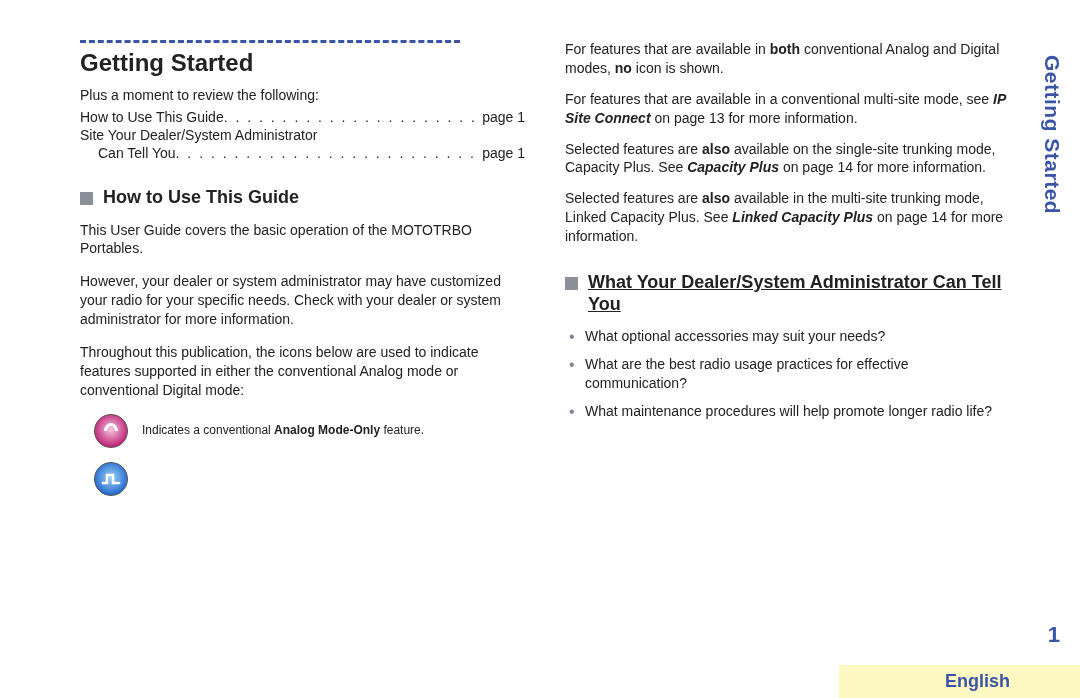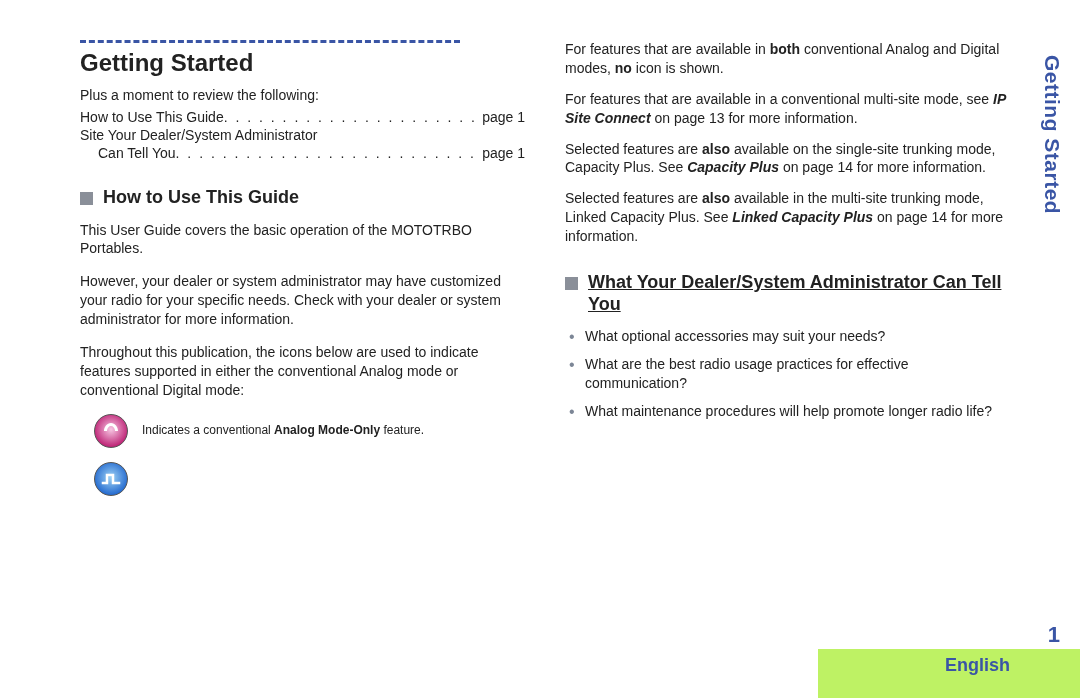--- a/index.html
+++ b/index.html
@@ -120,26 +120,26 @@
     right: 20px;
     bottom: 50px;
     font-size: 22px;
     font-weight: bold;
     color: #3a55a5;
   }
   .lang-footer {
     position: absolute;
     right: 0;
     bottom: 0;
-    background: #bef264;
+    background: #fef9c3;
     color: #3a55a5;
     font-weight: bold;
     font-size: 18px;
-    padding: 6px 70px 22px 30px;
-    width: 262px;
+    padding: 6px 70px 6px 30px;
+    width: 241px;
     text-align: right;
   }
   b { font-weight: bold; }
   i { font-style: italic; }
 </style>
 </head>
 <body>
 
 <div class="page">
 

